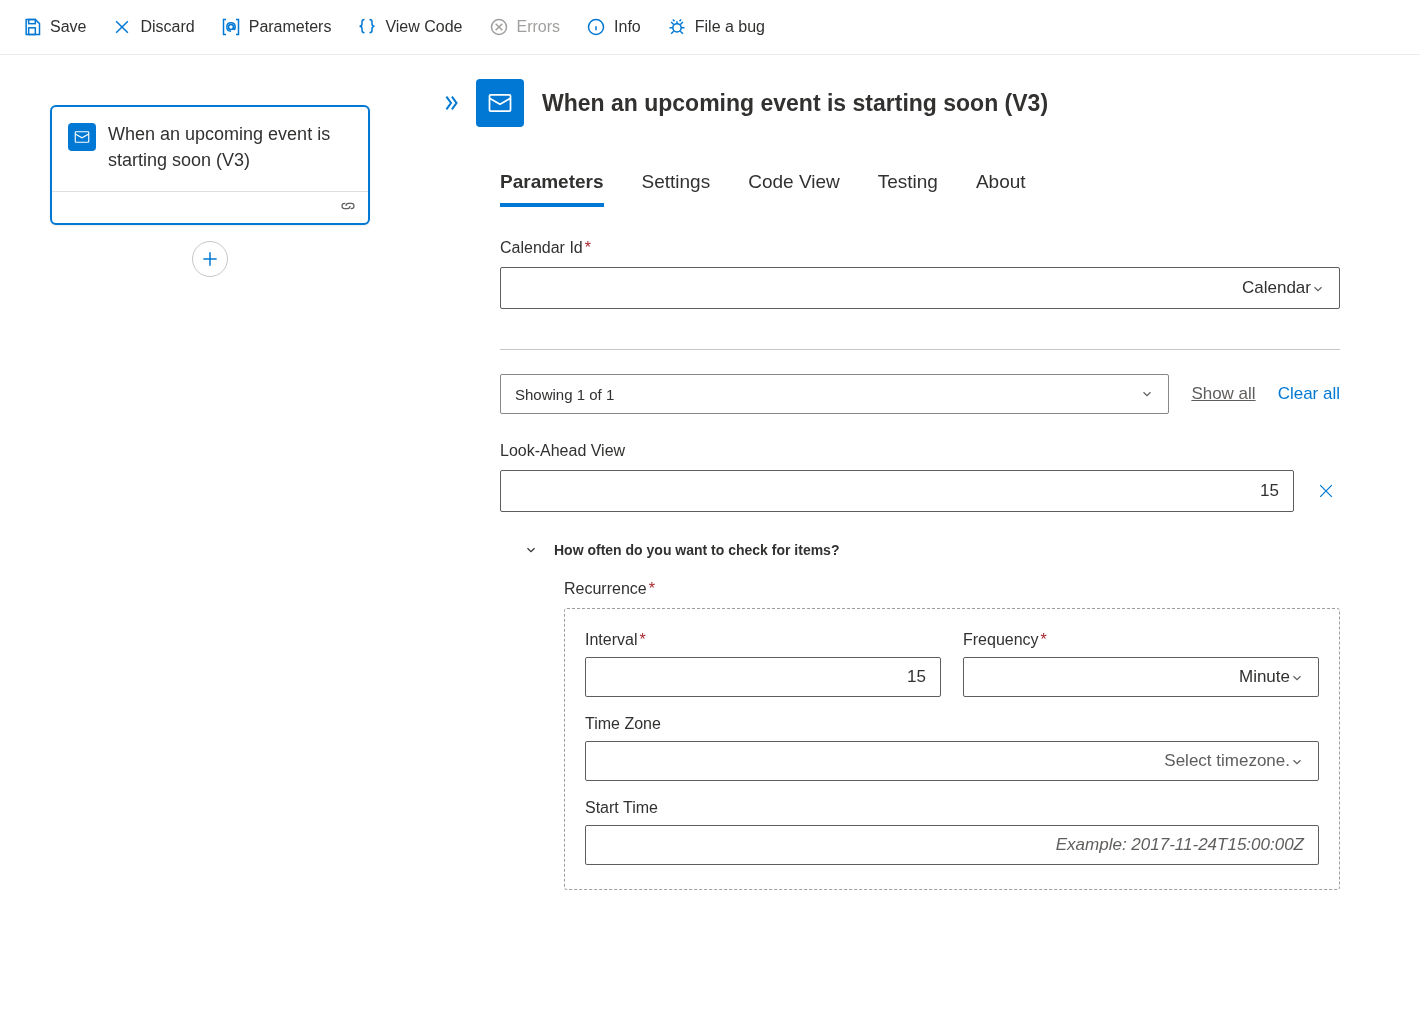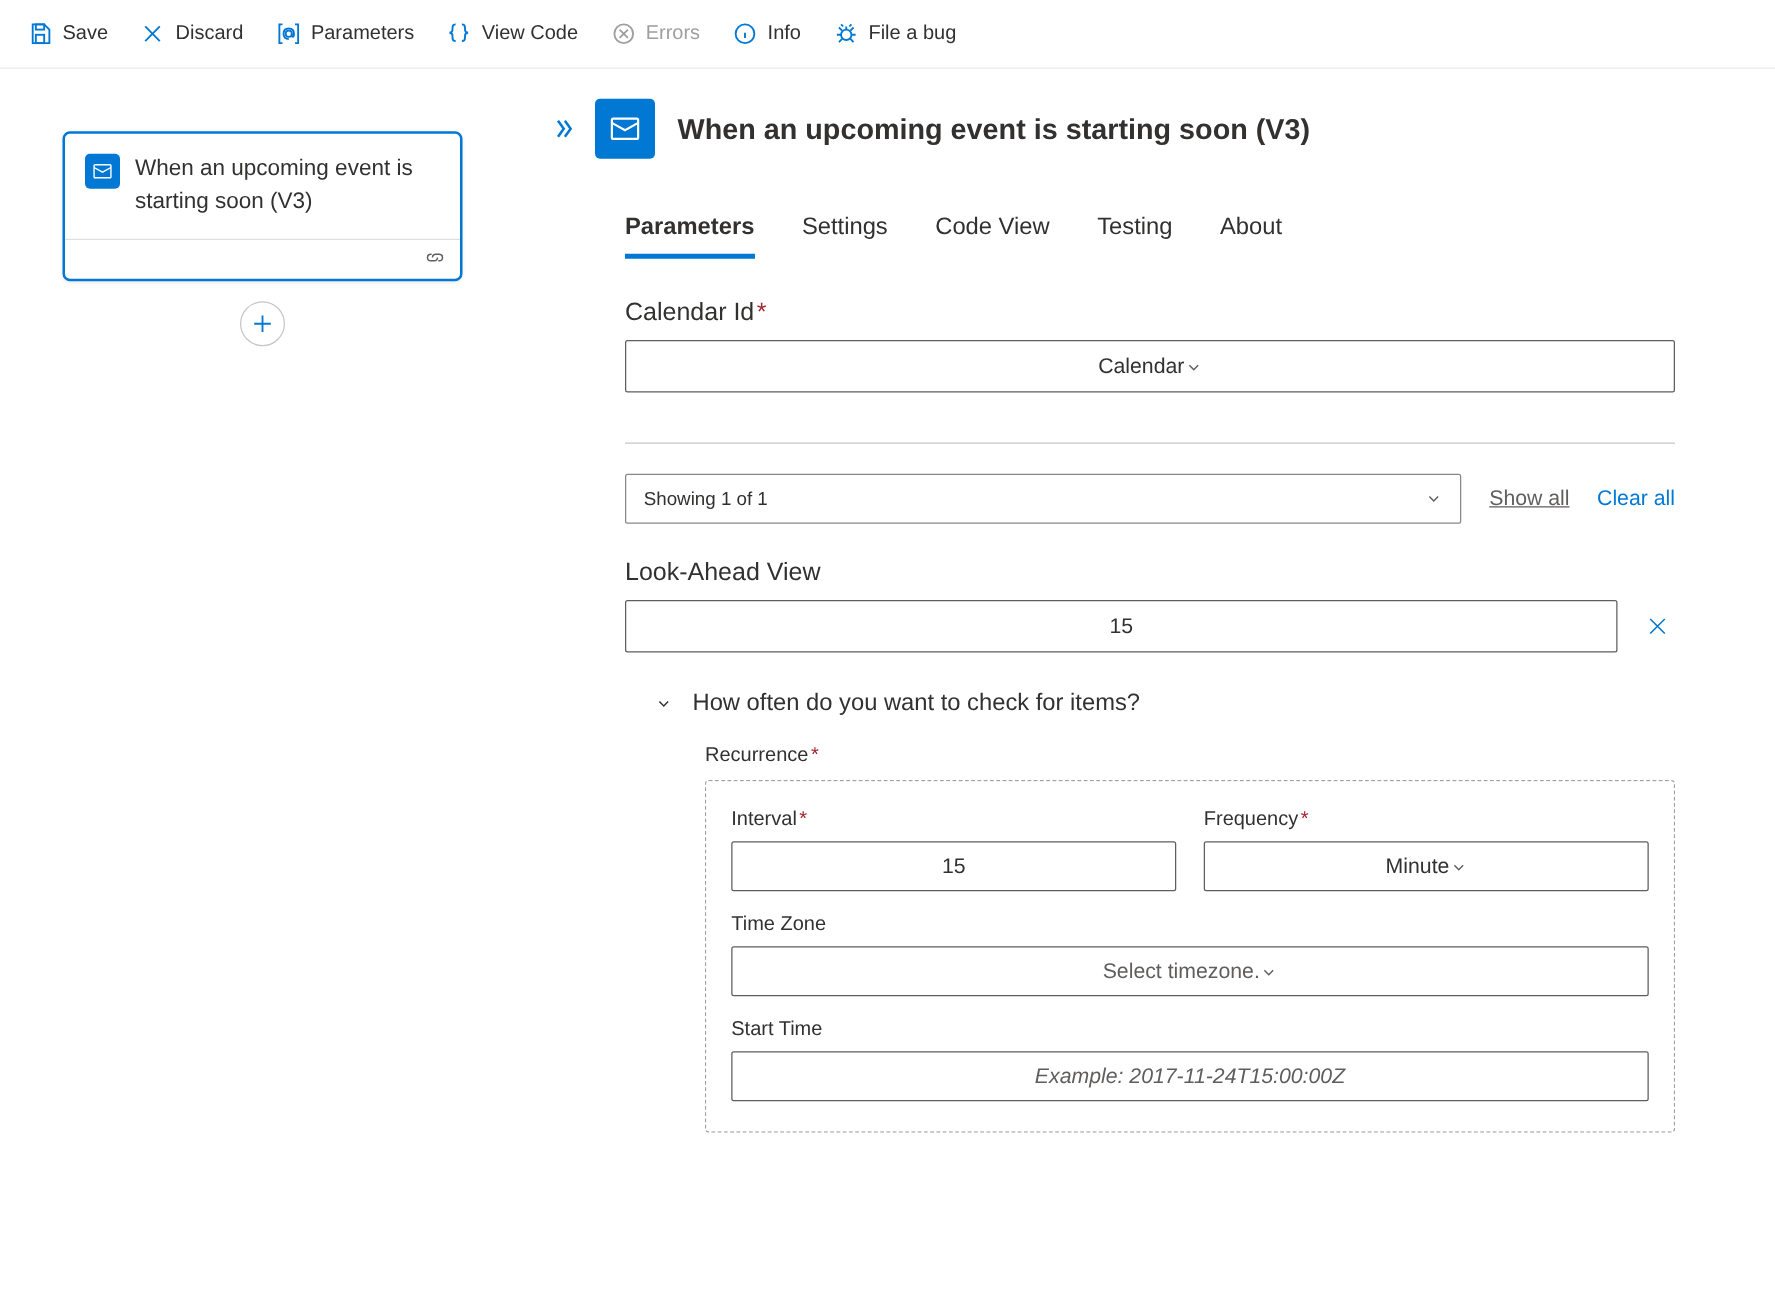--- a/index.html
+++ b/index.html
@@ -161,33 +161,33 @@
     border-bottom: 4px solid #0078d4;
   }
   .tab:not(.active) { font-weight: 400; }
 
   
   .form {
     margin: 32px 0 0 60px;
     padding-right: 80px;
   }
   .field-label {
-    font-size: 20px;
+    font-size: 16px;
     margin-bottom: 10px;
   }
   .req { color: #a4262c; margin-left: 2px; }
   .select, .text-input {
     width: 100%;
     height: 42px;
     border: 1px solid #605e5c;
     border-radius: 2px;
     background: #fff;
     display: flex;
     align-items: center;
-    justify-content: center;
+    justify-content: flex-end;
     padding: 0 14px;
     font-size: 17px;
     color: #323130;
     cursor: pointer;
   }
   .text-input { cursor: text; }
   .placeholder { color: #605e5c; font-style: italic; }
   .chevron {
     width: 14px;
     height: 14px;
@@ -240,21 +240,21 @@
     margin-top: 30px;
     padding-left: 24px;
   }
   .expand-header {
     display: flex;
     align-items: center;
     gap: 16px;
     cursor: pointer;
   }
   .expand-chevron { transform: rotate(0); }
-  .expand-title { font-size: 19px; font-weight: 400; }
+  .expand-title { font-size: 14px; font-weight: 700; }
 
   .recurrence {
     margin: 22px 0 0 40px;
   }
   .rec-label { font-size: 16px; margin-bottom: 10px; }
   .rec-box {
     border: 1px dashed #a19f9d;
     border-radius: 3px;
     padding: 22px 20px 24px;
   }

